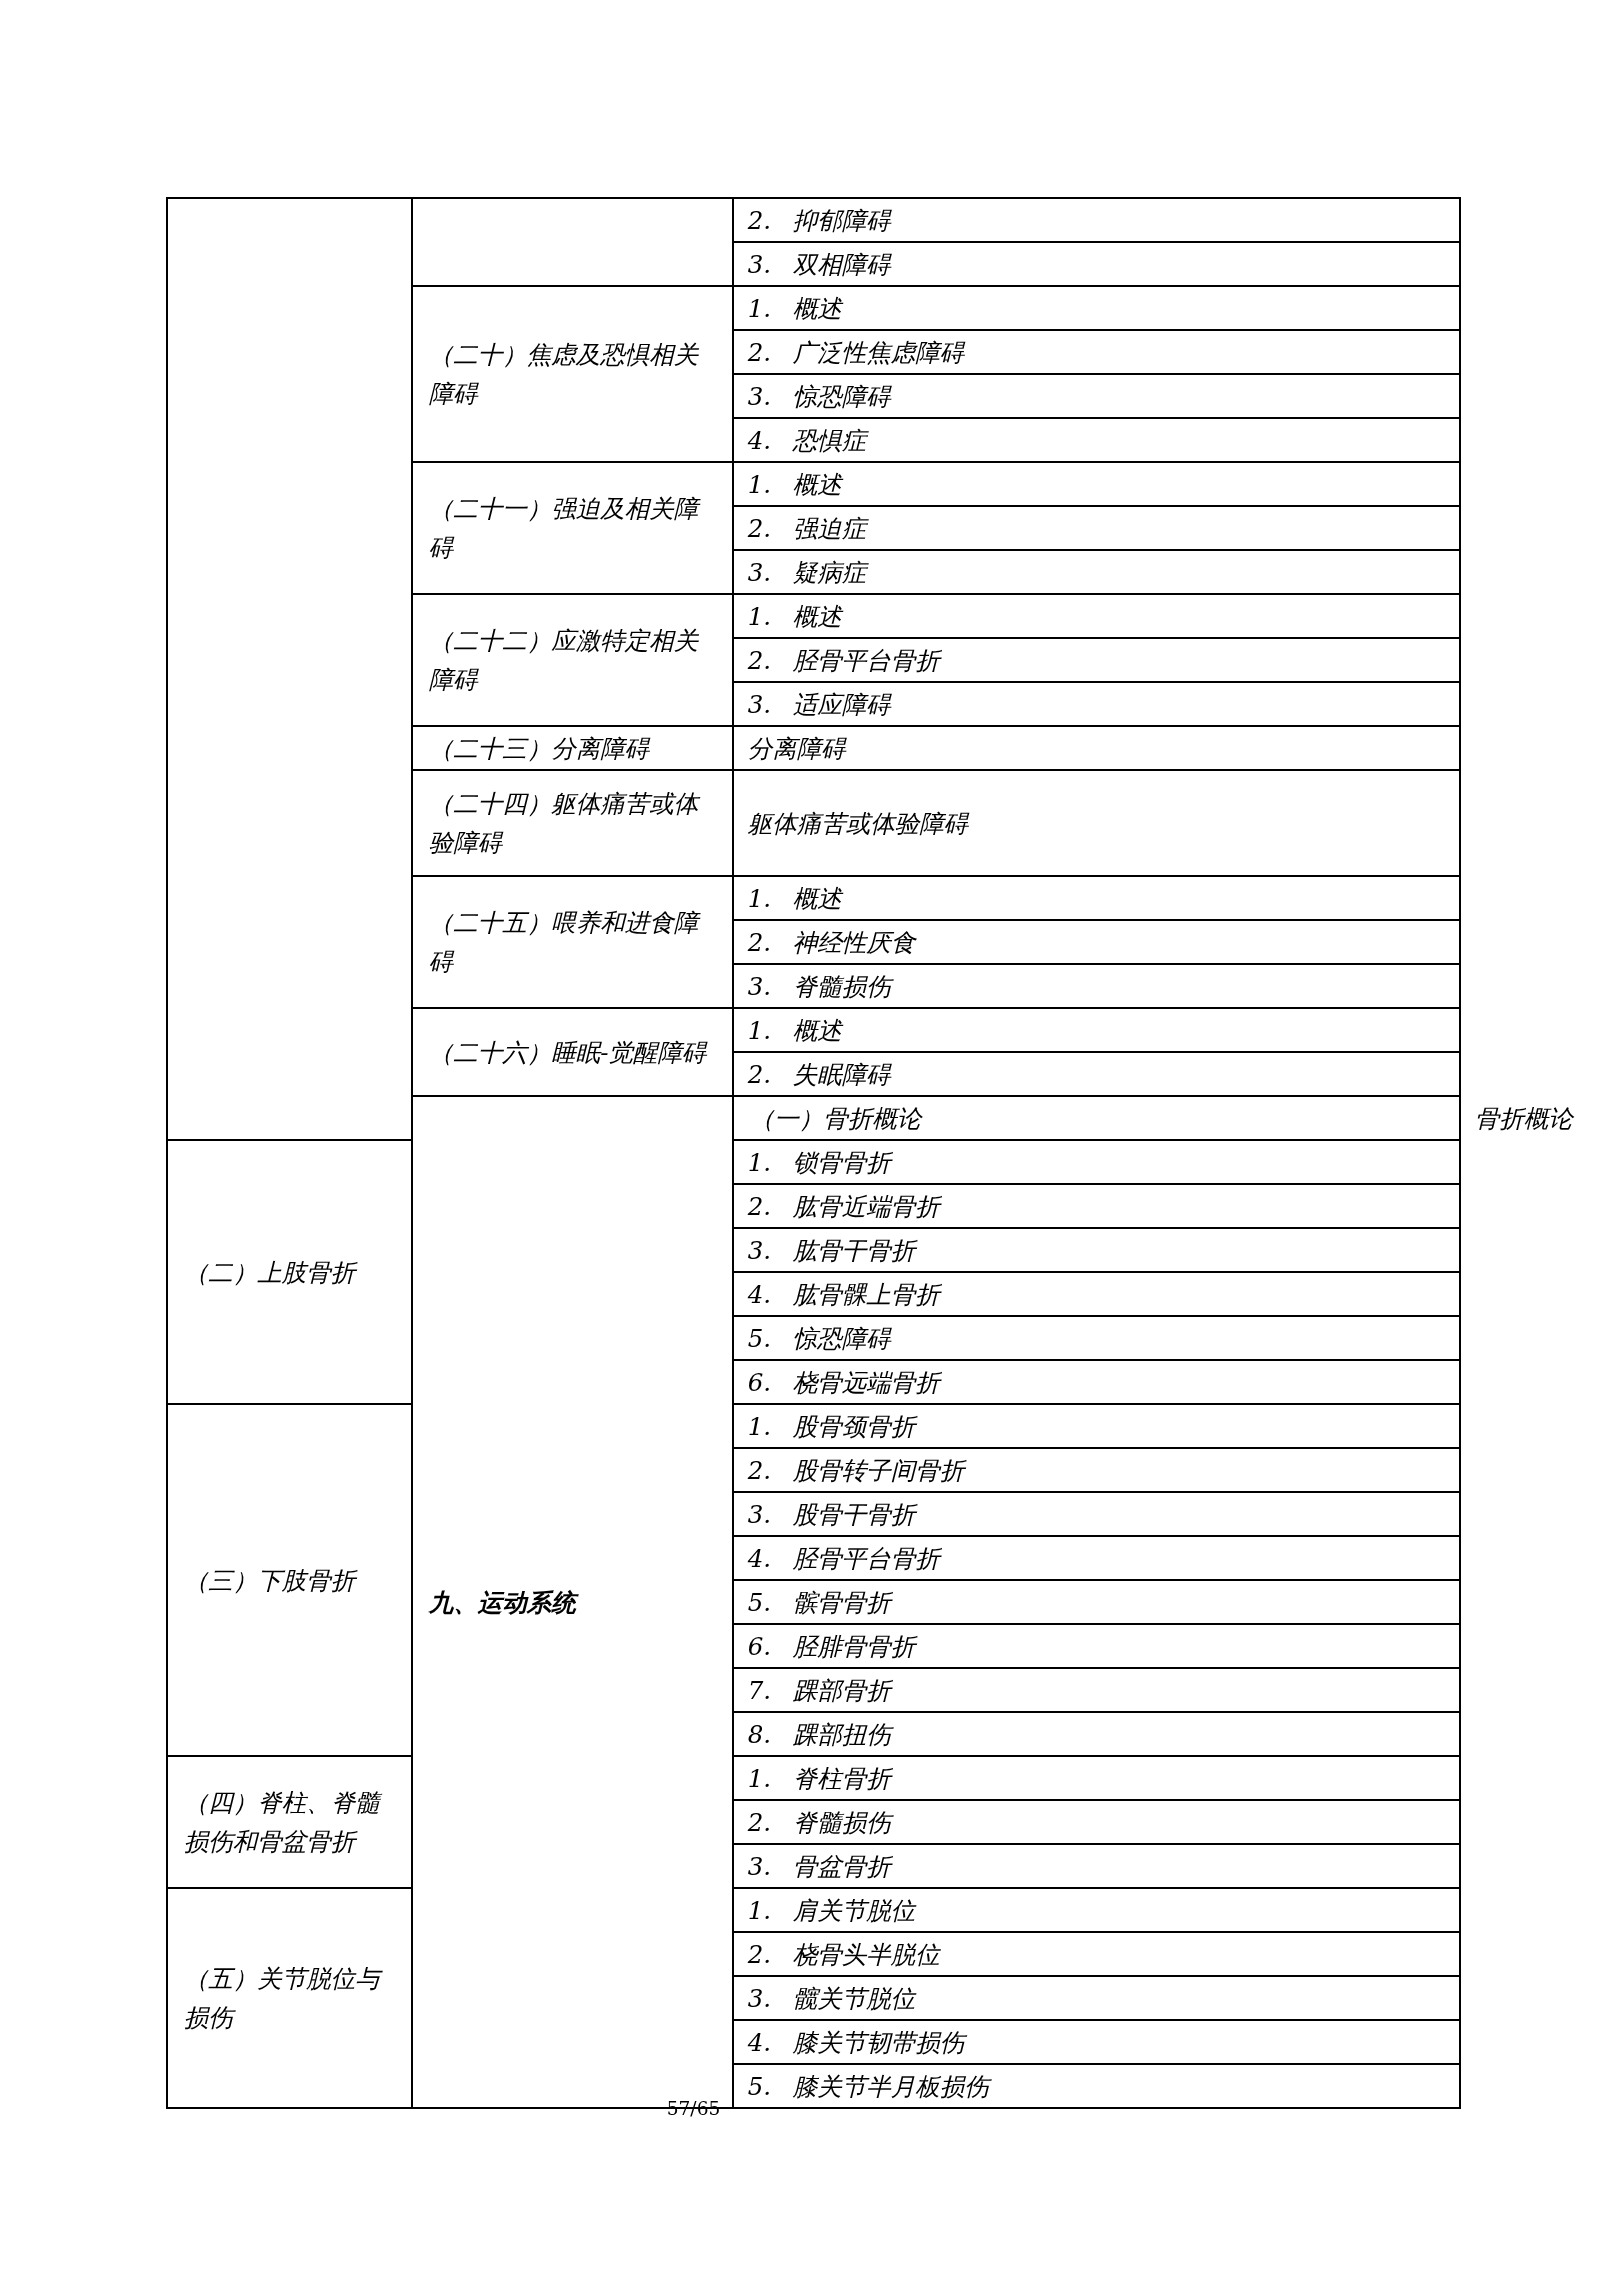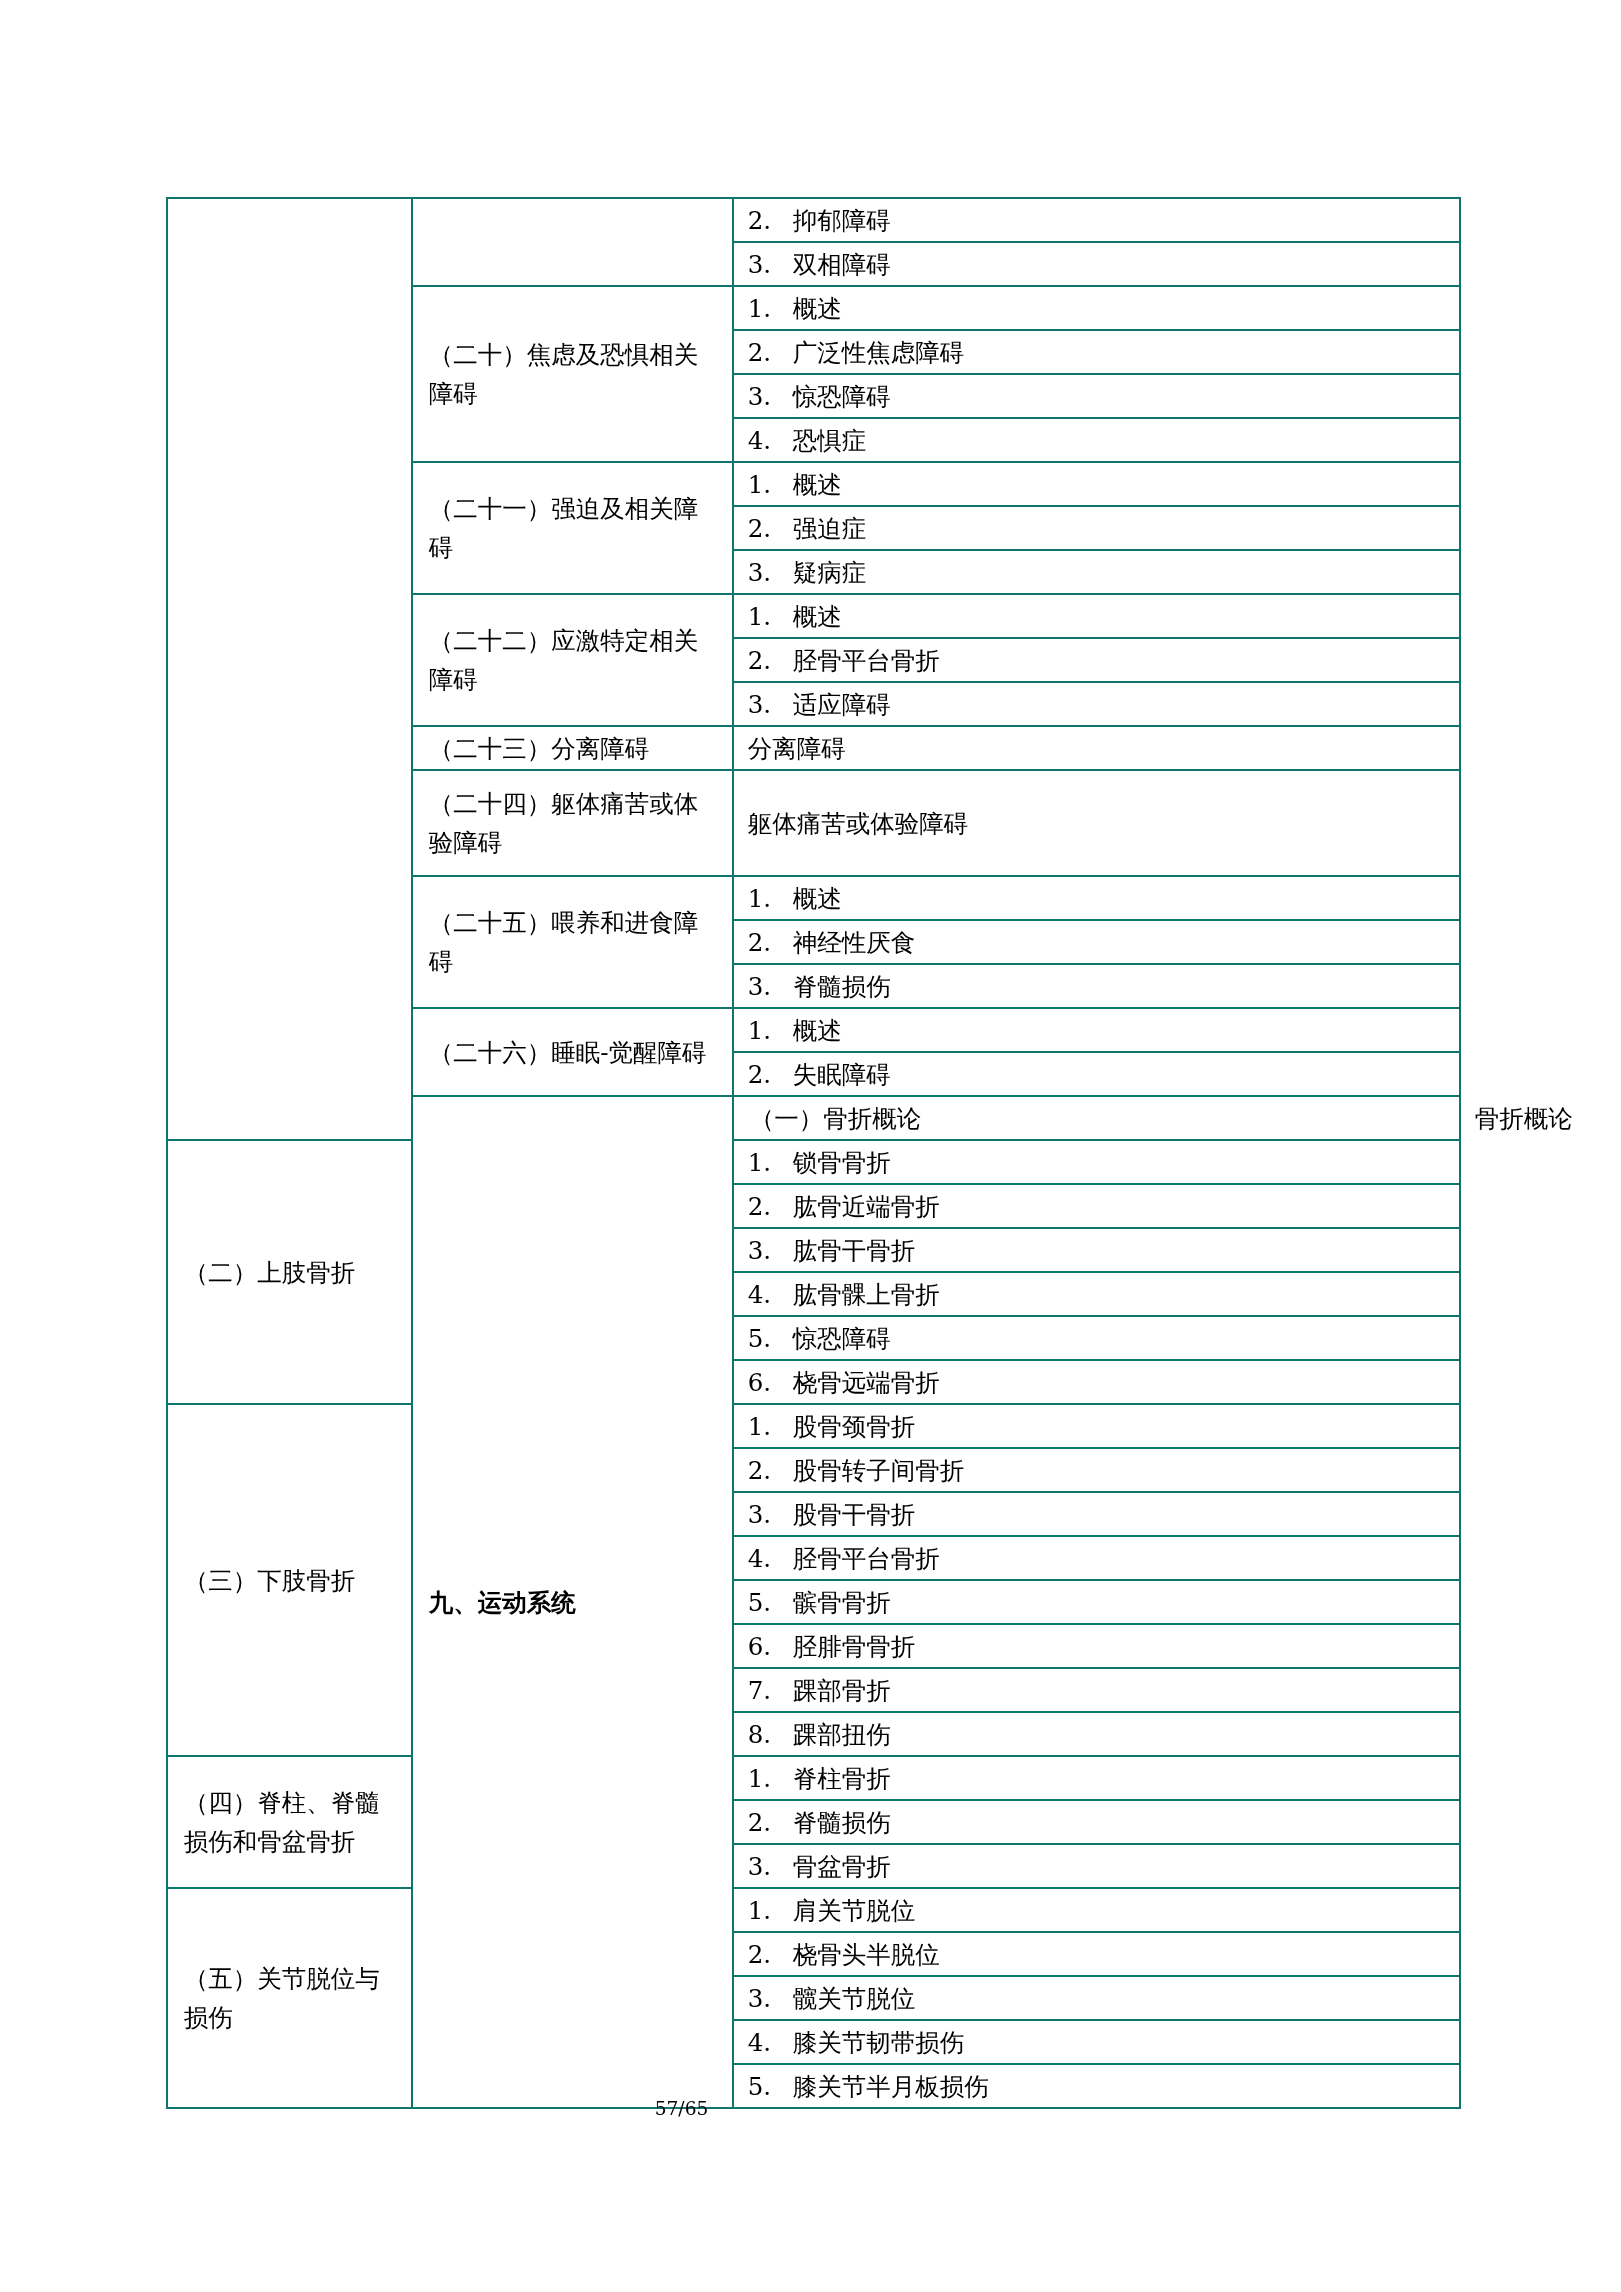--- a/index.html
+++ b/index.html
@@ -3,41 +3,42 @@
 <meta charset="utf-8">
 <style>
   html, body { margin: 0; padding: 0; background: #ffffff; }
   body { width: 1621px; height: 2293px; position: relative; overflow: hidden;
          font-family: "DejaVu Serif", "Liberation Serif", serif; color: #000; }
   .page-table {
     position: absolute; left: 166px; top: 197px;
     width: 1294px; border-collapse: collapse; table-layout: fixed;
   }
   .page-table td {
-    border: 2px solid #0f766e;
+    border: 2px solid #000000;
     padding: 0 11.8px 0 13.7px;
     font-size: 24.5px;
     line-height: 39px;
     vertical-align: middle;
     box-sizing: border-box;
+    font-style: italic;
   }
   .page-table tr { height: 44px; }
   .page-table tr.tall { height: 106px; }
   col.c1 { width: 245px; }
   col.c2 { width: 321px; }
   col.c3 { width: 727px; }
   .sys-cell {
     font-family: "DejaVu Sans", "Liberation Sans", sans-serif;
     font-weight: bold; font-size: 25.5px; padding-left: 15.7px !important; border-radius: 31px;
   }
   .cat-cell { padding-left: 15.7px !important; }
   .item-cell { padding-left: 13.7px !important; white-space: nowrap; }
   .item-num { display: inline-block; width: 45px; }
   .page-number {
-    position: absolute; top: 2098px; left: 0; width: 1363px; text-align: center;
+    position: absolute; top: 2098px; left: 12px; width: 1363px; text-align: center;
     font-size: 18.6px; font-family: "DejaVu Serif", "Liberation Serif", serif;
   }
 </style>
 </head>
 <body>
 
 <table class="page-table">
   <colgroup>
       <col class="c1">
       <col class="c2">

